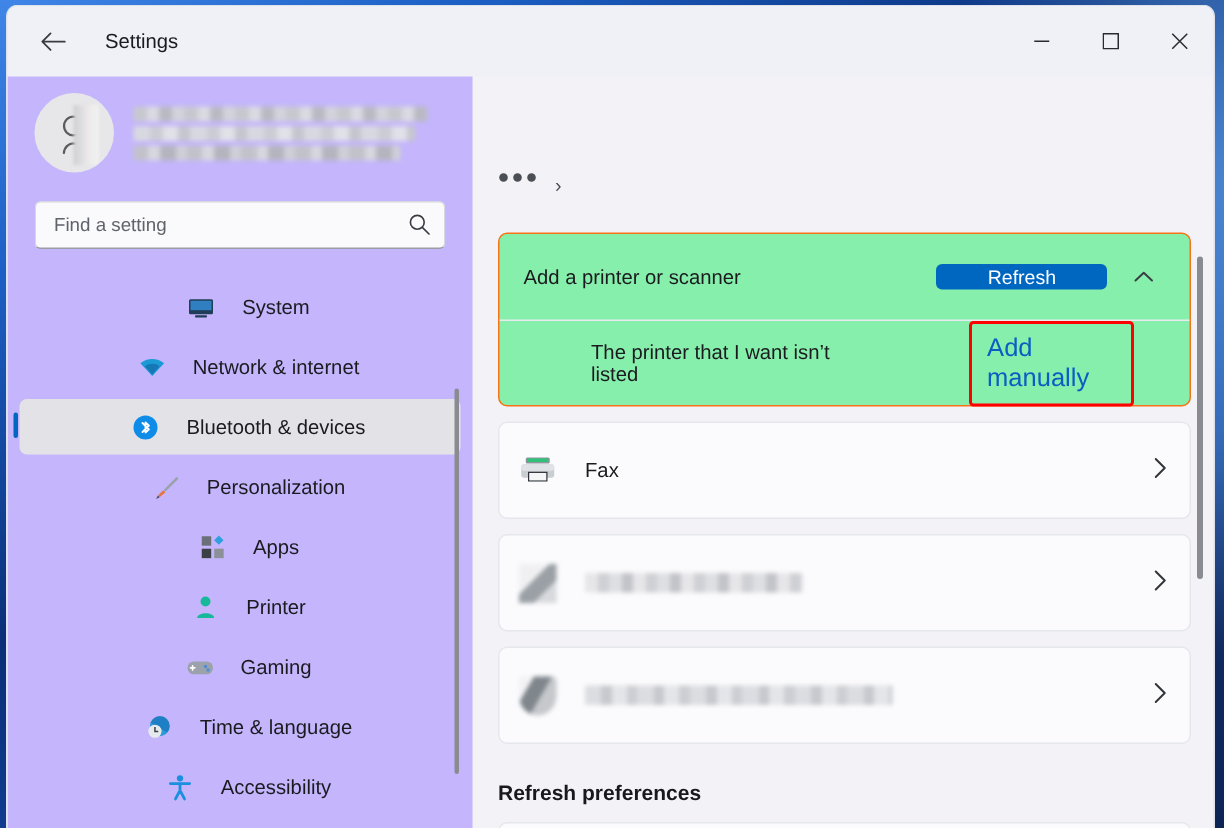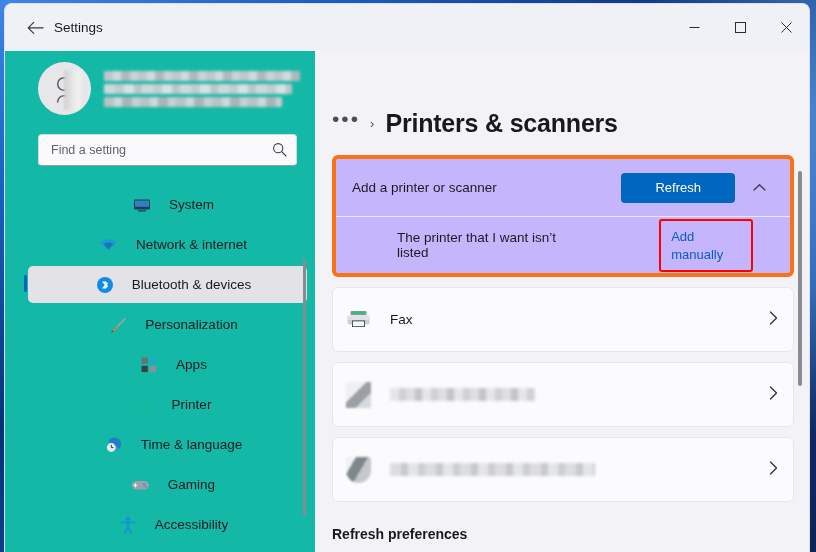--- a/index.html
+++ b/index.html
@@ -49,21 +49,21 @@
     background: #eff1f6;
   }
   .back-btn {
     width: 34px; height: 30px;
     margin-left: 13px;
     display: flex; align-items: center; justify-content: center;
     border-radius: 4px;
     color: #3a3a40;
   }
   .title-text {
-    margin-left: 2px;
+    margin-left: 18px;
     font-size: 13.5px;
     color: #1b1b1f;
   }
   .win-controls {
     margin-left: auto;
     display: flex;
     height: 47px;
   }
   .win-btn {
     width: 46px; height: 100%;
@@ -72,23 +72,23 @@
     font-size: 12px;
   }
 
   
   .body-split { flex: 1; display: flex; min-height: 0; position: relative; }
 
   
   .sidebar {
     width: 310px;
     flex: none;
-    background: #14b8a6;
+    background: #c4b5fd;
     position: relative;
-    padding-left: 15px;
+    padding-left: 0;
   }
   .profile {
     display: flex; align-items: center;
     margin: 11px 0 0 18px;
   }
   .avatar {
     width: 53px; height: 53px;
     border-radius: 50%;
     background: #e7e7e9;
     display: flex; align-items: center; justify-content: center;
@@ -197,58 +197,58 @@
   }
   .crumb-sep { margin: 0 11px 0 10px; color: #4c4e56; font-size: 13px; }
   .page-title {
     font-size: 25px; font-weight: 600;
     color: #19191d;
     letter-spacing: -.2px;
   }
 
   .card {
     margin-top: 14px;
-    background: #c4b5fd;
-    border: 4px solid #f97316;
+    background: #86efac;
+    border: 1px solid #f97316;
     border-radius: 6px;
     width: 462px;
   }
   .card-row {
     display: flex; align-items: center;
     height: 57px;
     padding: 0 15px 0 16px;
   }
   .card-row.divided { border-top: 1px solid #eaebef; gap: 45px; }
   .row-label { font-size: 13.5px; color: #1b1b1f; }
   .spacer { flex: 1; }
 
   .btn-primary {
     background: #0067c0;
     color: #fff;
     border: none;
     border-radius: 4px;
-    height: 30px;
+    height: 17px;
     padding: 0 34px;
     font-family: inherit;
     font-size: 13px;
   }
   .chev-expand {
     width: 31px; height: 31px;
     margin-left: 9px;
     display: flex; align-items: center; justify-content: center;
     color: #3a3c44;
     border-radius: 4px;
   }
   .link-annot {
     border: 2.5px solid #ff0000;
     border-radius: 3px;
     padding: 6px 10px 7px;
     margin-right: 22px;
   }
-  .link-annot .lnk { color: #0a5dc2; font-size: 13px; }
+  .link-annot .lnk { color: #0a5dc2; font-size: 17px; }
 
   .printer-card {
     margin-top: 10px;
     background: #fbfbfd;
     border: 1px solid #e6e7ec;
     border-radius: 6px;
     width: 462px;
     height: 65px;
     display: flex; align-items: center;
     padding: 0 15px 0 13px;
@@ -429,63 +429,62 @@
               <svg width="18" height="18" viewBox="0 0 18 18">
                 <circle cx="9" cy="5" r="3.3" fill="#18b89a"></circle>
                 <path d="M3.4 16c.4-4.2 11-4.2 11.4 0z" fill="#18b89a"></path>
               </svg>
             </span>
             <span class="nav-label">Printer</span>
           </div>
 
           <div class="nav-item">
             <span class="nav-icon">
-              <svg width="18" height="18" viewBox="0 0 18 18">
-                <circle cx="9.6" cy="8" r="6.6" fill="#1f7fc4"></circle>
-                <path d="M3.4 5.6a6.6 6.6 0 0 0 11 6.8" fill="#2fa3e0" opacity=".8"></path>
-                <circle cx="6.3" cy="11.5" r="4.4" fill="#e7eaed"></circle>
-                <path d="M6.3 8.7v2.9h2.2" fill="none" stroke="#3b4047" stroke-width="1"></path>
-              </svg>
-            </span>
-            <span class="nav-label">Time &amp; language</span>
-          </div>
-
-          <div class="nav-item">
-            <span class="nav-icon">
               <svg width="19" height="18" viewBox="0 0 19 18">
                 <rect x="1" y="5" width="17" height="8.5" rx="4.2" fill="#9ba2ab"></rect>
                 <path d="M4.4 7.8v2.9M3 9.2h2.9" stroke="#fff" stroke-width="1.1" stroke-linecap="round"></path>
                 <circle cx="13" cy="8.3" r="1.15" fill="#4d8fd6"></circle>
                 <circle cx="14.7" cy="10.6" r="1.15" fill="#4d8fd6"></circle>
               </svg>
             </span>
             <span class="nav-label">Gaming</span>
           </div>
 
           <div class="nav-item">
             <span class="nav-icon">
               <svg width="18" height="18" viewBox="0 0 18 18">
+                <circle cx="9.6" cy="8" r="6.6" fill="#1f7fc4"></circle>
+                <path d="M3.4 5.6a6.6 6.6 0 0 0 11 6.8" fill="#2fa3e0" opacity=".8"></path>
+                <circle cx="6.3" cy="11.5" r="4.4" fill="#e7eaed"></circle>
+                <path d="M6.3 8.7v2.9h2.2" fill="none" stroke="#3b4047" stroke-width="1"></path>
+              </svg>
+            </span>
+            <span class="nav-label">Time &amp; language</span>
+          </div>
+
+          <div class="nav-item">
+            <span class="nav-icon">
+              <svg width="18" height="18" viewBox="0 0 18 18">
                 <circle cx="9" cy="2.9" r="2.1" fill="#1a8fe0"></circle>
                 <path d="M2.6 6.4h12.8M9 6.4v5.1M9 10.9 6 16.6M9 10.9 12 16.6" stroke="#1a8fe0" stroke-width="1.9" stroke-linecap="round" fill="none"></path>
               </svg>
             </span>
             <span class="nav-label">Accessibility</span>
           </div>
 
         </div>
 
         <div class="sb-scroll"></div>
       </div>
 
       <div class="content">
 
         <div class="breadcrumb">
           <span class="crumb-dots">•••</span>
           <span class="crumb-sep">›</span>
-          <span class="page-title">Printers &amp; scanners</span>
         </div>
 
         <div class="card">
           <div class="card-row">
             <span class="row-label">Add a printer or scanner</span>
             <span class="spacer"></span>
             <button class="btn-primary">Refresh</button>
             <span class="chev-expand">
               <svg width="13" height="9" viewBox="0 0 13 9">
                   <path d="M1 7 6.5 1.8 12 7" fill="none" stroke="currentColor" stroke-width="1.3" stroke-linecap="round" stroke-linejoin="round"></path>

